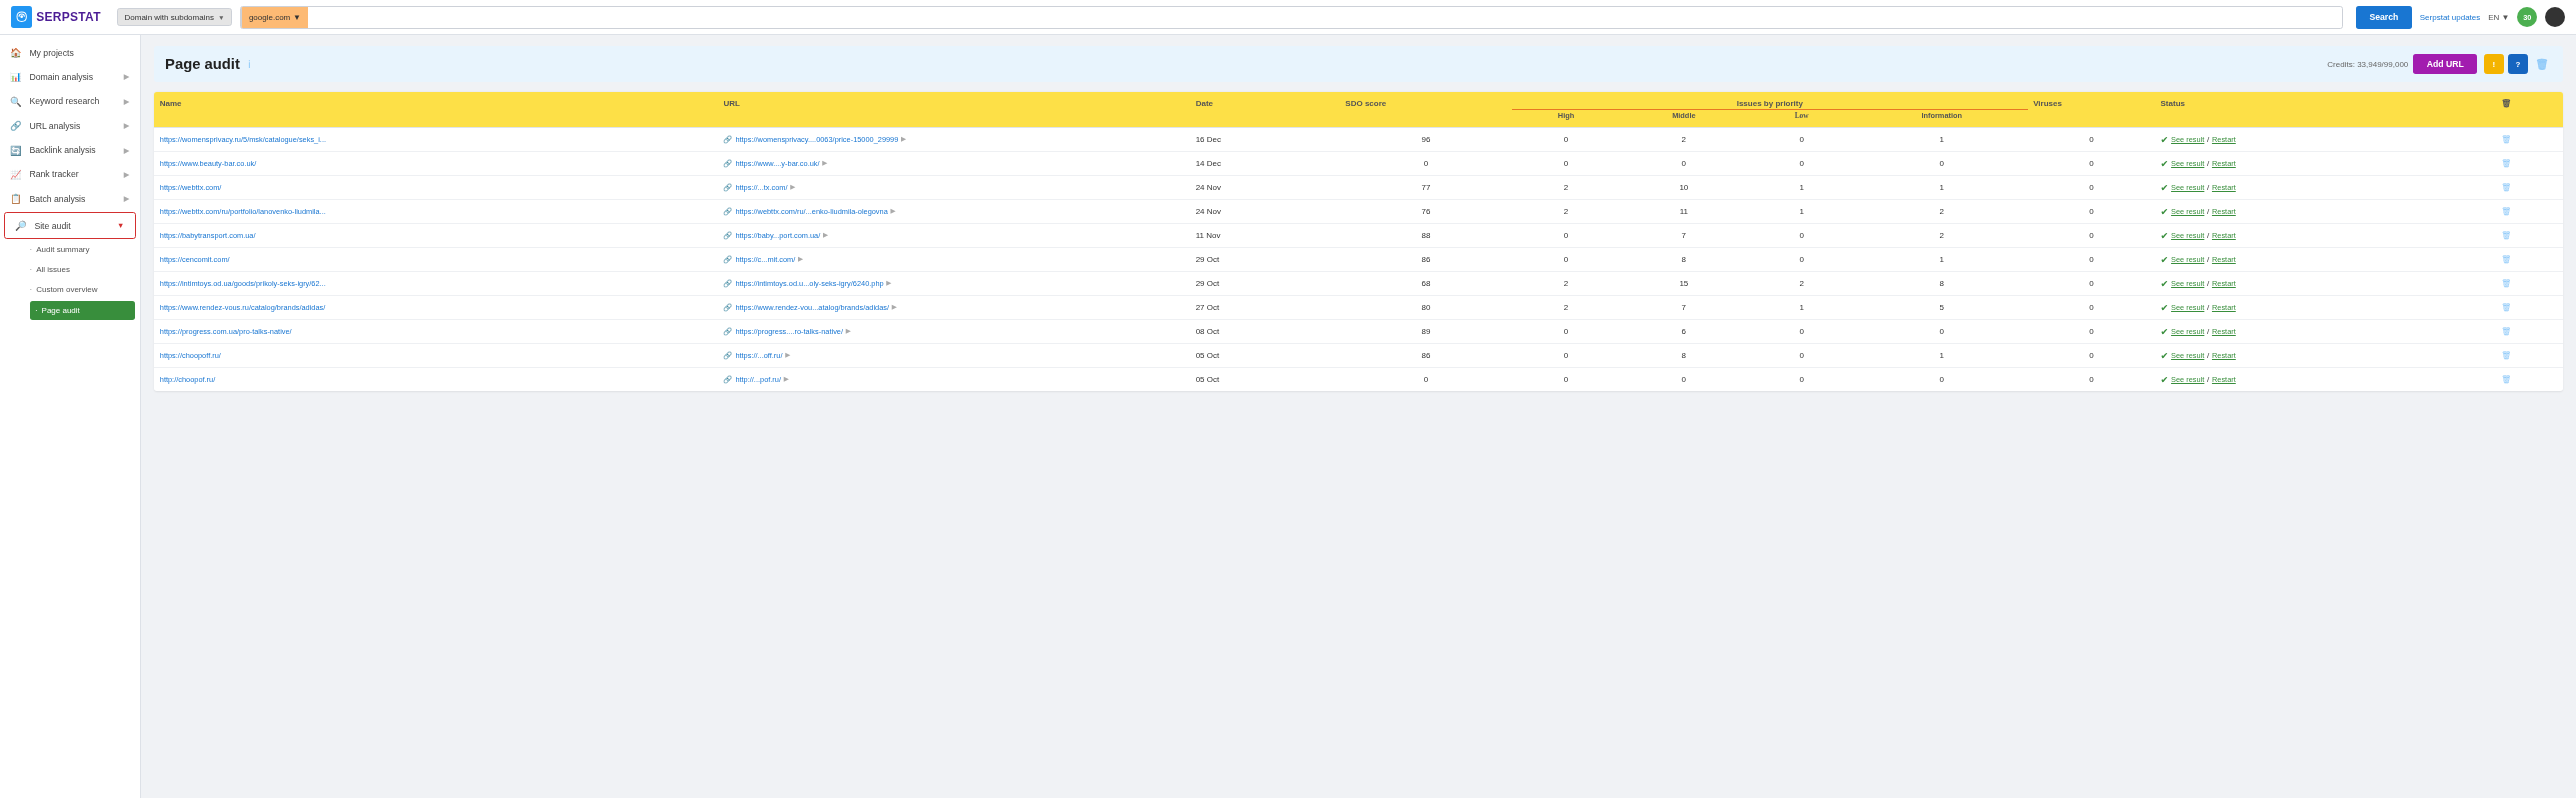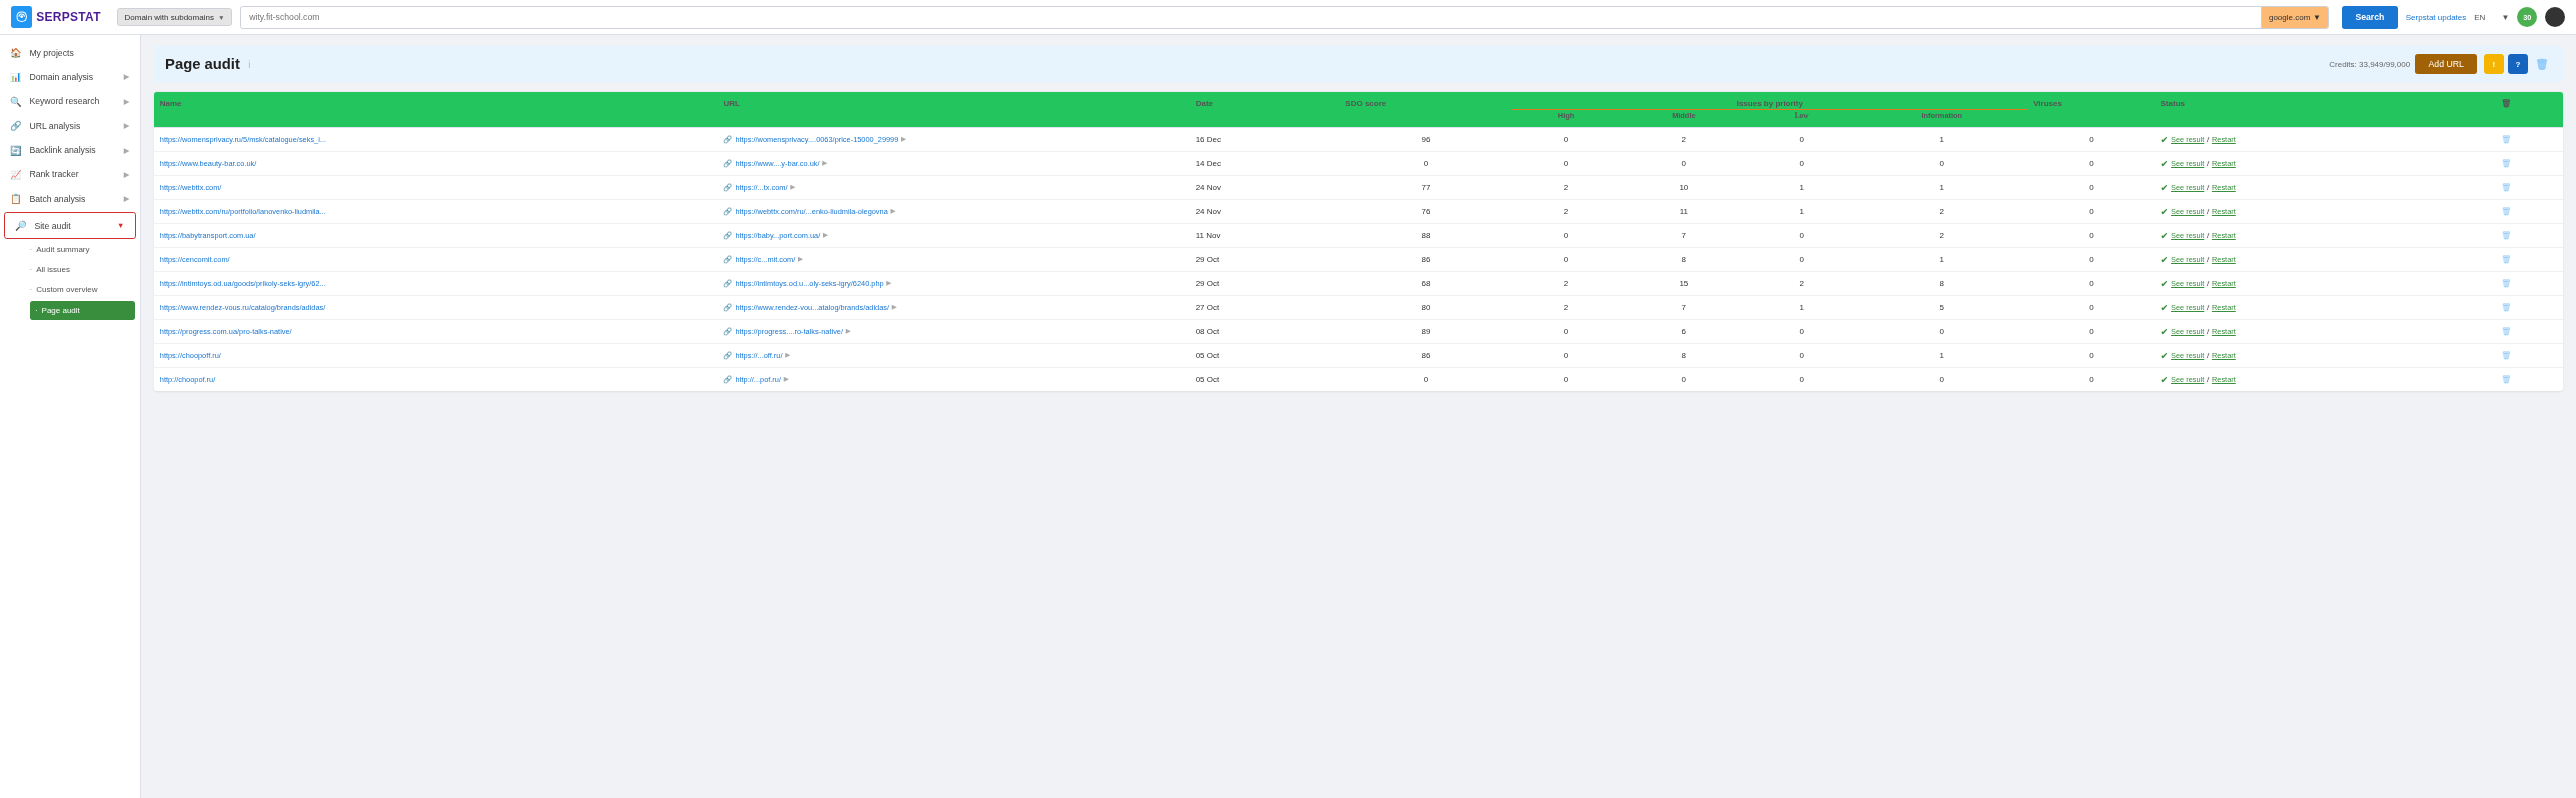--- a/index.html
+++ b/index.html
@@ -36,21 +36,21 @@
       border-left: 0.7px solid #cdd1d8; padding: 0 6.7px; height: 100%;
       background: #fdba74; cursor: pointer; font-size: 8px;
     }
     .search-btn {
       background: #1976d2; color: #fff; border: none; padding: 0 13.4px;
       height: 23px; cursor: pointer; font-size: 8.7px; font-weight: 600; border-radius: 2.7px; margin-left: 5.4px;
     }
 
     .nav-right { display: flex; align-items: center; gap: 8px; margin-left: auto; }
     .serpstat-updates { font-size: 8px; color: #1976d2; cursor: pointer; }
-    .lang-selector { font-size: 8px; cursor: pointer; color: #555; display: flex; align-items: flex-end; gap: 16px; }
+    .lang-selector { font-size: 8px; cursor: pointer; color: #555; display: flex; align-items: flex-end; gap: 2px; }
     .download-btn {
       background: #4caf50; color: #fff; border: none; border-radius: 50%; width: 20px; height: 20px;
       display: flex; align-items: center; justify-content: center; font-size: 7.4px; cursor: pointer; font-weight: 700;
     }
     .avatar { width: 20px; height: 20px; border-radius: 50%; background: #333; cursor: pointer; }
 
     
     .layout { display: flex; height: calc(100vh - 35px); min-height: 402px; }
 
     
@@ -84,34 +84,34 @@
 
     
     .page-header {
       display: flex; align-items: center; margin-bottom: 9.4px;
       background: #e8f4fd; padding: 8px 10.7px; border-radius: 2.7px;
     }
     .page-title { font-size: 14.8px; font-weight: 600; color: #222; }
     .info-icon { margin-left: 8px; color: #90caf9; cursor: pointer; font-size: 10.7px; }
     .credits { margin-left: auto; font-size: 8px; color: #666; margin-right: 5px; }
     .add-url-btn {
-      background: #a16207; color: #fff; border: none; padding: 5.4px 13.4px;
-      border-radius: 2.7px; font-size: 8.7px; font-weight: 400; cursor: pointer;
+      background: #a21caf; color: #fff; border: none; padding: 5.4px 13.4px;
+      border-radius: 2.7px; font-size: 8.7px; font-weight: 700; cursor: pointer;
     }
     .header-icons { display: flex; gap: 4px; margin-left: 6.7px; }
     .header-icon-btn {
       width: 20px; height: 20px; border: 0.7px solid #f4b400; background: #f4b400; border-radius: 2.7px;
       display: flex; align-items: center; justify-content: center; cursor: pointer; color: #fff; font-weight: 700; font-size: 8px;
     }
     .header-icon-btn.blue { background: #1565c0; border-color: #1565c0; }
     .header-icon-btn.trash { background: transparent; border: none; color: #90caf9; font-size: 10.7px; }
 
     
     .data-table { width: 100%; border-collapse: collapse; background: #fff; border-radius: 2.7px; overflow: hidden; box-shadow: 0 0.7px 2px rgba(0,0,0,0.08); }
-    .data-table thead tr { background: #22c55e; }
+    .data-table thead tr { background: #fde047; }
     .data-table th {
       padding: 6.7px 5.4px; text-align: left; font-size: 8px; font-weight: 600;
       color: #555; border-bottom: 1.3px solid #e0e4ea; white-space: nowrap;
     }
     .data-table td { padding: 6px 5.4px; border-bottom: 0.7px solid #eef0f3; font-size: 8px; vertical-align: middle; }
     .data-table tbody tr:last-child td { border-bottom: none; }
 
     .issues-group th { border-bottom: none; padding-bottom: 1.3px; }
     .issues-sub th { padding-top: 1.3px; border-bottom: 1.3px solid #e0e4ea; font-size: 7.4px; }
 
@@ -153,21 +153,20 @@
     </div>
     <span class="logo-text">SERPSTAT</span>
   </div>
 
   <div class="domain-selector">
     <span>Domain with subdomains</span>
     <span class="chevron">▼</span>
   </div>
 
   <div class="search-bar">
-    <input type="text" placeholder="wity.fit-school.com" style="">
     <div class="search-engine-selector">
       <span>google.com</span>
       <span>▼</span>
     </div>
   </div>
 
   <button class="search-btn">Search</button>
 
   <div class="nav-right">
     <span class="serpstat-updates">Serpstat updates</span>

